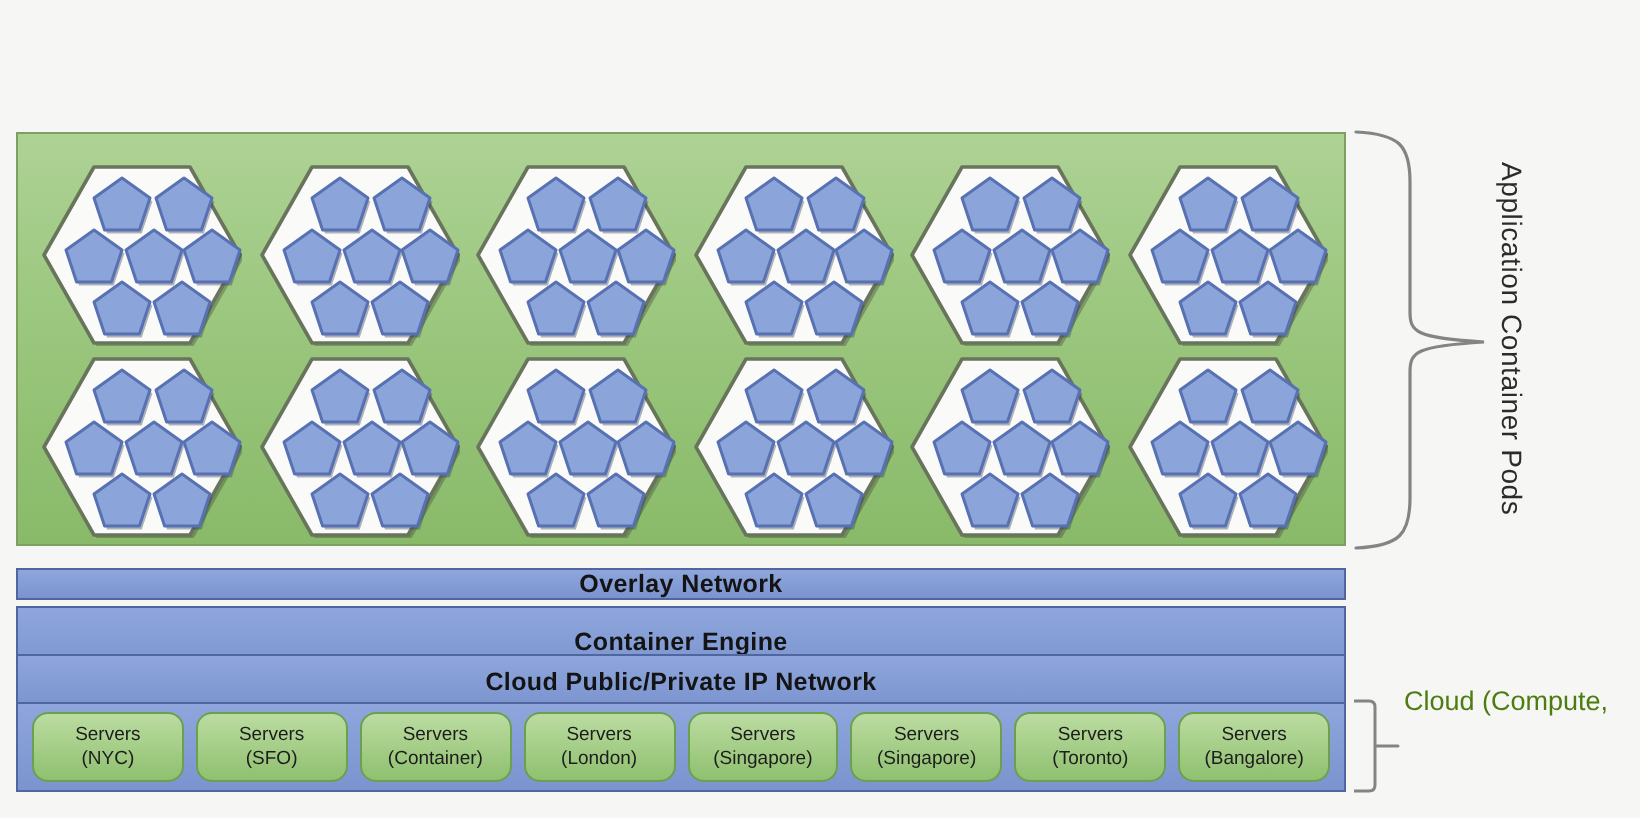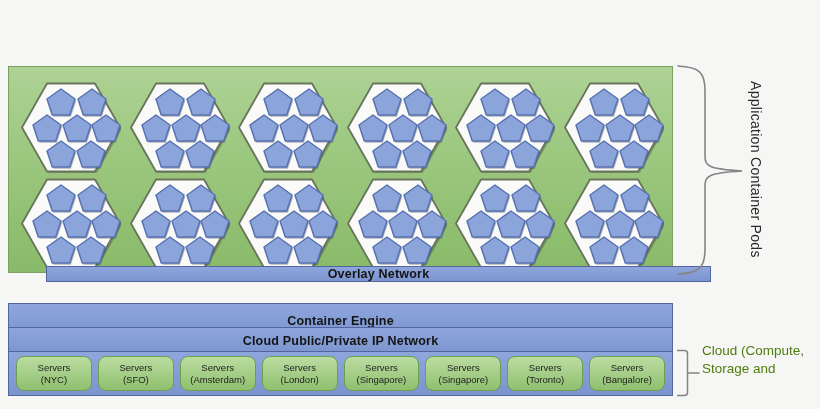--- a/index.html
+++ b/index.html
@@ -14,21 +14,21 @@
     position:absolute; left:8px; width:665px;
     box-sizing:border-box;
     background:linear-gradient(180deg,#8ea6dc 0%,#7b94cf 100%);
     border:1px solid #51669f;
     display:flex; align-items:center; justify-content:center;
   }
   .bar-label {
     font-size:12.5px; font-weight:bold; color:#141414; letter-spacing:0.2px;
   }
   #api-bar     { top:40px;  height:22px; }
-  #overlay-bar { top:266px; height:16px;margin-left:38px; }
+  #overlay-bar { top:284px; height:16px; }
   #engine-bar  { top:303px; height:36px; }
   #ip-bar      { top:327px; height:28px; }
 
   #pods-panel {
     position:absolute; left:8px; top:66px; width:665px; height:207px;
     box-sizing:border-box;
     background:linear-gradient(180deg,#aed295 0%,#9bc77e 45%,#89ba69 100%);
     border:1px solid #7da060;
     padding:15px 8px 0 12px;
     display:flex; flex-direction:column; gap:5px;
@@ -309,21 +309,21 @@
       <div class="server-box">
         <span>Servers</span>
         <span>(NYC)</span>
       </div>
       <div class="server-box">
         <span>Servers</span>
         <span>(SFO)</span>
       </div>
       <div class="server-box">
         <span>Servers</span>
-        <span>(Amsterdam)</span>
+        <span>(Container)</span>
       </div>
       <div class="server-box">
         <span>Servers</span>
         <span>(London)</span>
       </div>
       <div class="server-box">
         <span>Servers</span>
         <span>(Singapore)</span>
       </div>
       <div class="server-box">
@@ -345,16 +345,15 @@
   </svg>
 
   <div id="pods-vlabel">Application Container Pods</div>
 
   <svg id="cloud-brace" width="23" height="48" viewBox="0 0 23 48">
     <path d="M0,1.5 L7.5,1.5 Q10.5,1.5 10.5,4.5 L10.5,43.5 Q10.5,46.5 7.5,46.5 L0,46.5 M10.5,24 L22,24" fill="none" stroke="#848484" stroke-width="1.5" stroke-linecap="round"></path>
   </svg>
 
   <div id="cloud-label">
     <div>Cloud (Compute,</div>
-    <div>Storage and</div>
   </div>
 
 </div>
 
 </body></html>

